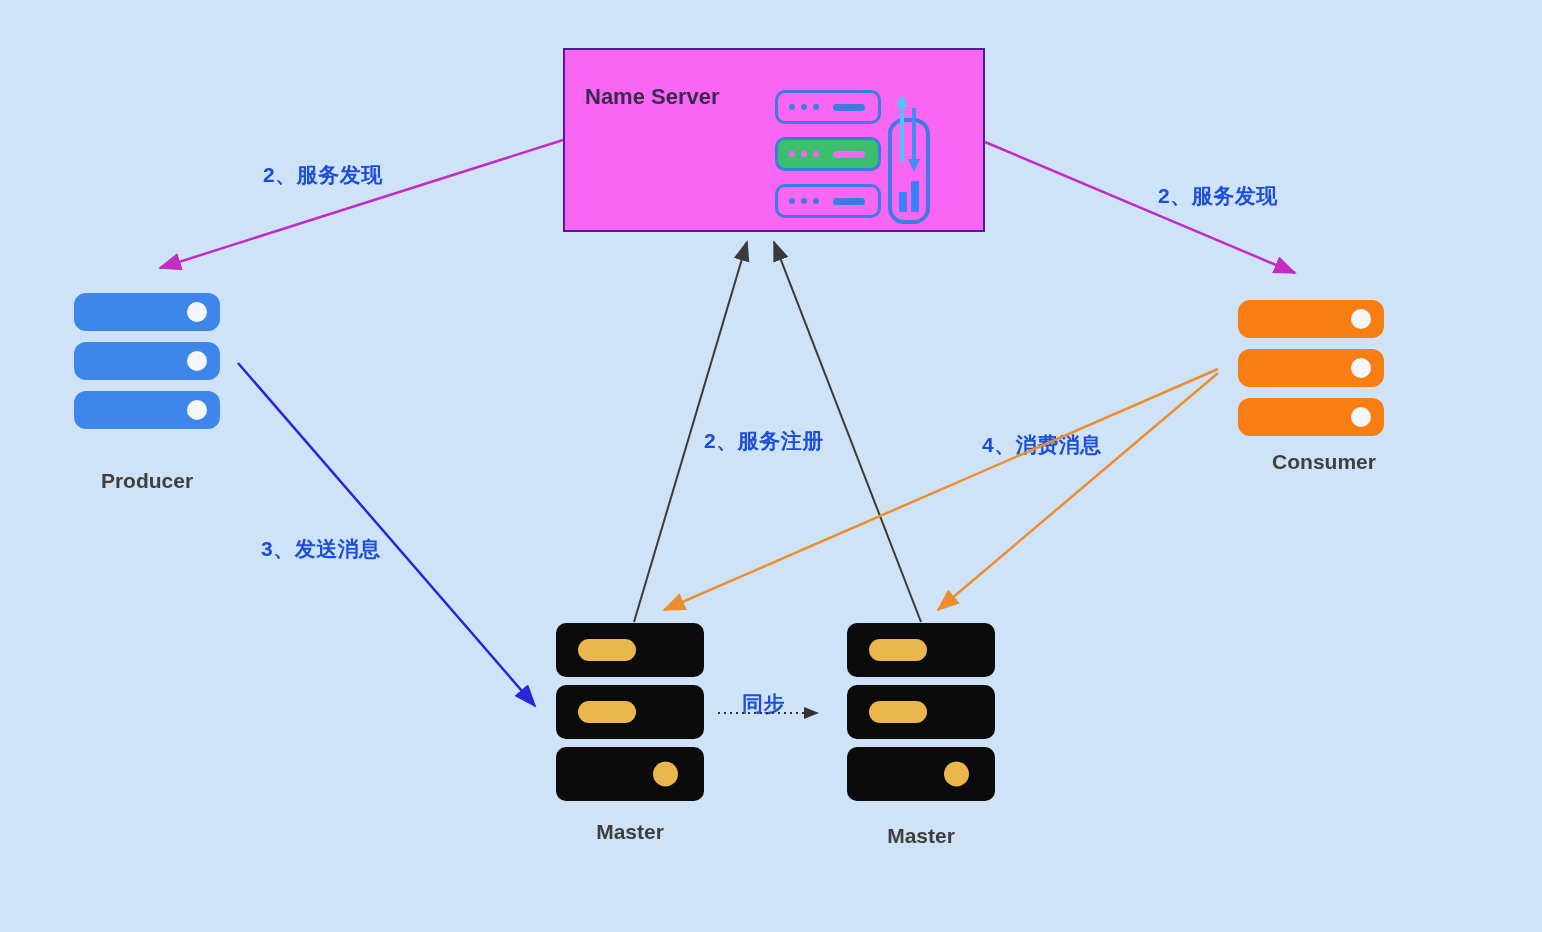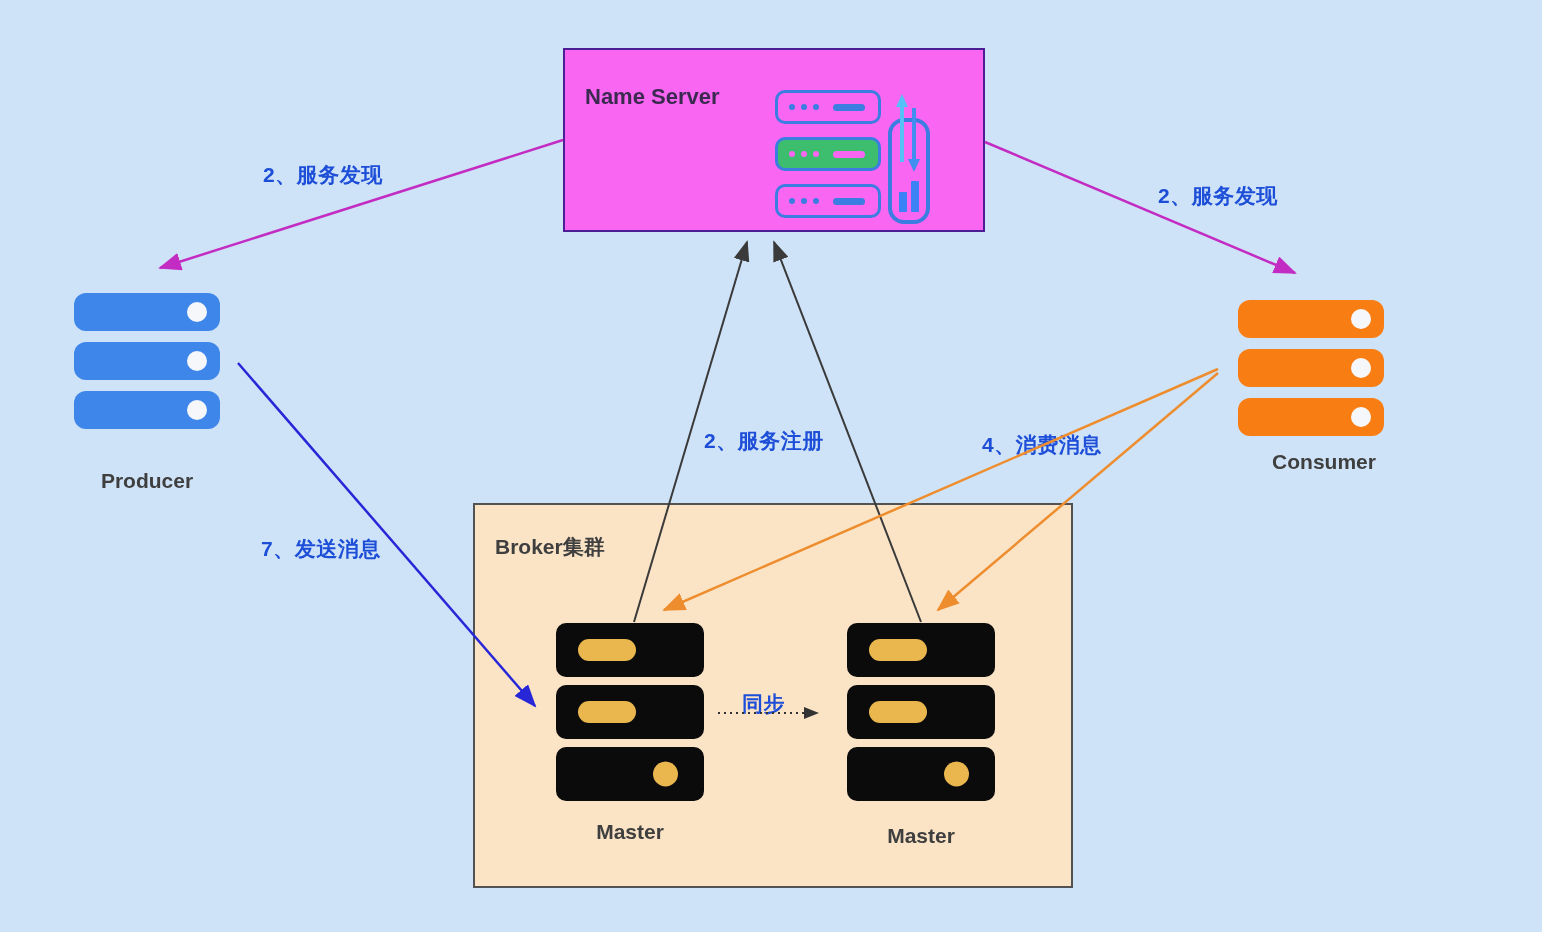--- a/index.html
+++ b/index.html
@@ -124,23 +124,20 @@
       </div>
     <div class="p-row orange">
         <span class="dot-white"></span>
       </div>
     <div class="p-row orange">
         <span class="dot-white"></span>
       </div>
   </div>
   <div class="node-label" style="left:1315px; top:450px;margin-left:9px;">Consumer</div>
 
-  <div class="broker-box">
-    <div class="broker-title">Broker集群</div>
-  </div>
 
   <div class="stack" style="left:556px; top:623px;">
     <div class="m-row">
         <span class="m-pill"></span>
       </div>
     <div class="m-row">
         <span class="m-pill"></span>
       </div>
     <div class="m-row">
         <span class="m-coin"></span>
@@ -158,16 +155,16 @@
     <div class="m-row">
         <span class="m-coin"></span>
       </div>
   </div>
   <div class="node-label" style="left:921px; top:824px;">Master</div>
 
   <div class="diag-label" style="left:263px; top:161px;">2、服务发现</div>
   <div class="diag-label" style="left:1158px; top:182px;">2、服务发现</div>
   <div class="diag-label" style="left:704px; top:427px;">2、服务注册</div>
   <div class="diag-label" style="left:982px; top:395px;margin-top:36px;">4、消费消息</div>
-  <div class="diag-label" style="left:261px; top:535px;">7、发送消息</div>
+  <div class="diag-label" style="left:261px; top:535px;">3、发送消息</div>
   <div class="diag-label" style="left:742px; top:690px;font-family:Liberation Mono, monospace;">同步</div>
 
 </div>
 
 </body></html>

